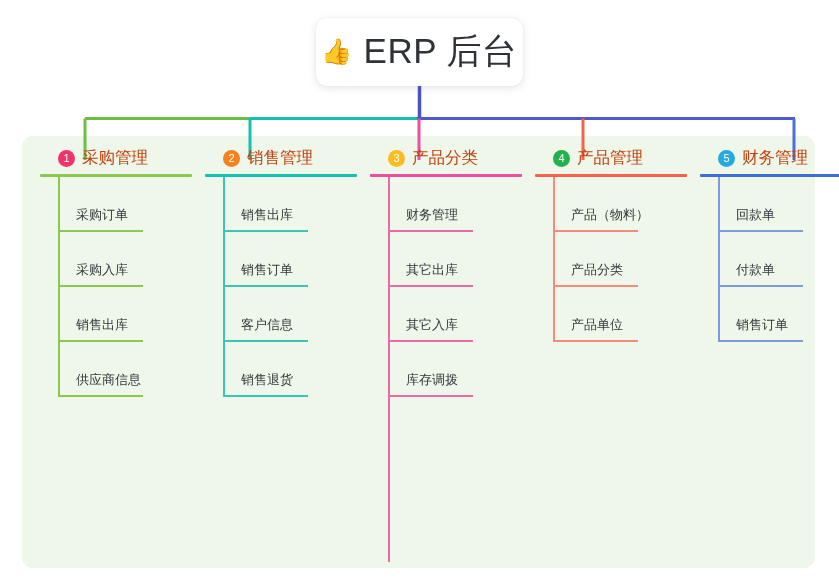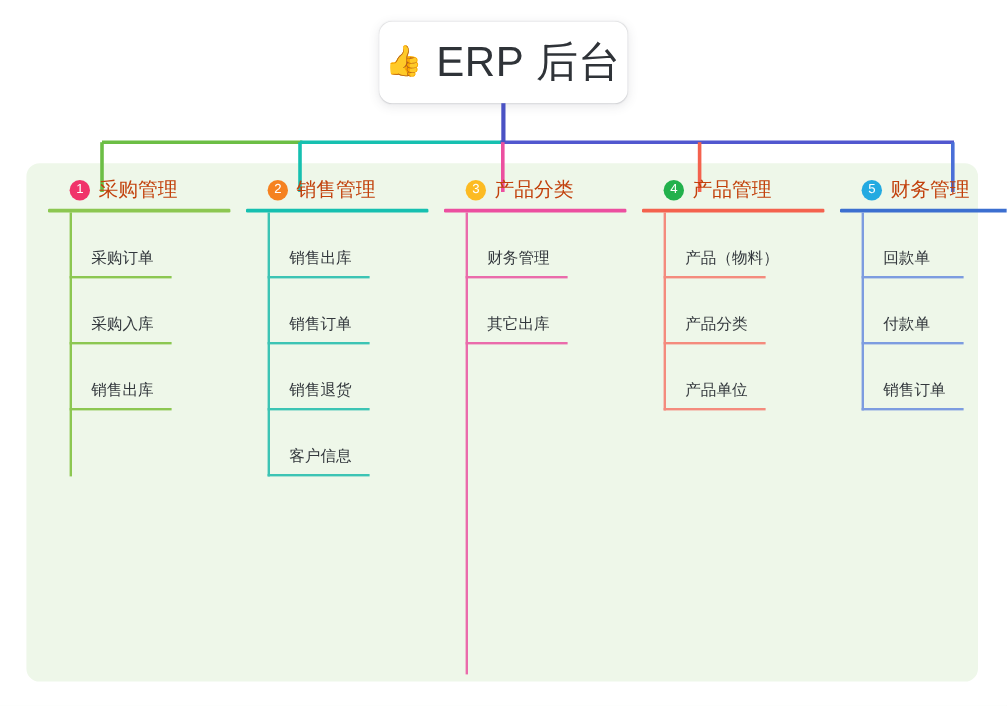--- a/index.html
+++ b/index.html
@@ -183,64 +183,76 @@
             <div class="leaf-rule" style="background: rgb(140, 199, 81);"></div>
           </div>
           <div class="leaf">
             <span class="leaf-text">采购入库</span>
             <div class="leaf-rule" style="background: rgb(140, 199, 81);"></div>
           </div>
           <div class="leaf">
             <span class="leaf-text">销售出库</span>
             <div class="leaf-rule" style="background: rgb(140, 199, 81);"></div>
           </div>
+          <div class="leaf">
+            <span class="leaf-text">供应商信息</span>
+            <div class="leaf-rule" style="background: rgb(140, 199, 81);"></div>
+          </div>
         </div>
       </div>
       <div class="column" style="left: 205px;">
         <div class="col-head">
           <span class="badge" style="background: rgb(245, 130, 32);">2</span>
           <span class="col-title">销售管理</span>
         </div>
         <div class="col-rule" style="background: rgb(22, 192, 176);"></div>
         <div class="leaves">
           <div class="trunk" style="background: rgb(60, 196, 180); height: 220px;"></div>
           <div class="leaf">
             <span class="leaf-text">销售出库</span>
             <div class="leaf-rule" style="background: rgb(60, 196, 180);"></div>
           </div>
           <div class="leaf">
             <span class="leaf-text">销售订单</span>
             <div class="leaf-rule" style="background: rgb(60, 196, 180);"></div>
           </div>
           <div class="leaf">
+            <span class="leaf-text">客户信息</span>
+            <div class="leaf-rule" style="background: rgb(60, 196, 180);"></div>
+          </div>
+          <div class="leaf">
             <span class="leaf-text">销售退货</span>
-            <div class="leaf-rule" style="background: rgb(60, 196, 180);"></div>
-          </div>
-          <div class="leaf">
-            <span class="leaf-text">客户信息</span>
             <div class="leaf-rule" style="background: rgb(60, 196, 180);"></div>
           </div>
         </div>
       </div>
       <div class="column" style="left: 370px;">
         <div class="col-head">
           <span class="badge" style="background: rgb(252, 187, 35);">3</span>
           <span class="col-title">产品分类</span>
         </div>
         <div class="col-rule" style="background: rgb(236, 79, 160);"></div>
         <div class="leaves">
           <div class="trunk" style="background: rgb(234, 107, 171); height: 385px;"></div>
           <div class="leaf">
             <span class="leaf-text">财务管理</span>
             <div class="leaf-rule" style="background: rgb(234, 107, 171);"></div>
           </div>
           <div class="leaf">
             <span class="leaf-text">其它出库</span>
             <div class="leaf-rule" style="background: rgb(234, 107, 171);"></div>
           </div>
+          <div class="leaf">
+            <span class="leaf-text">其它入库</span>
+            <div class="leaf-rule" style="background: rgb(234, 107, 171);"></div>
+          </div>
+          <div class="leaf">
+            <span class="leaf-text">库存调拨</span>
+            <div class="leaf-rule" style="background: rgb(234, 107, 171);"></div>
+          </div>
         </div>
       </div>
       <div class="column" style="left: 535px;">
         <div class="col-head">
           <span class="badge" style="background: rgb(34, 177, 76);">4</span>
           <span class="col-title">产品管理</span>
         </div>
         <div class="col-rule" style="background: rgb(244, 98, 78);"></div>
         <div class="leaves">
           <div class="trunk" style="background: rgb(244, 139, 125); height: 165px;"></div>

